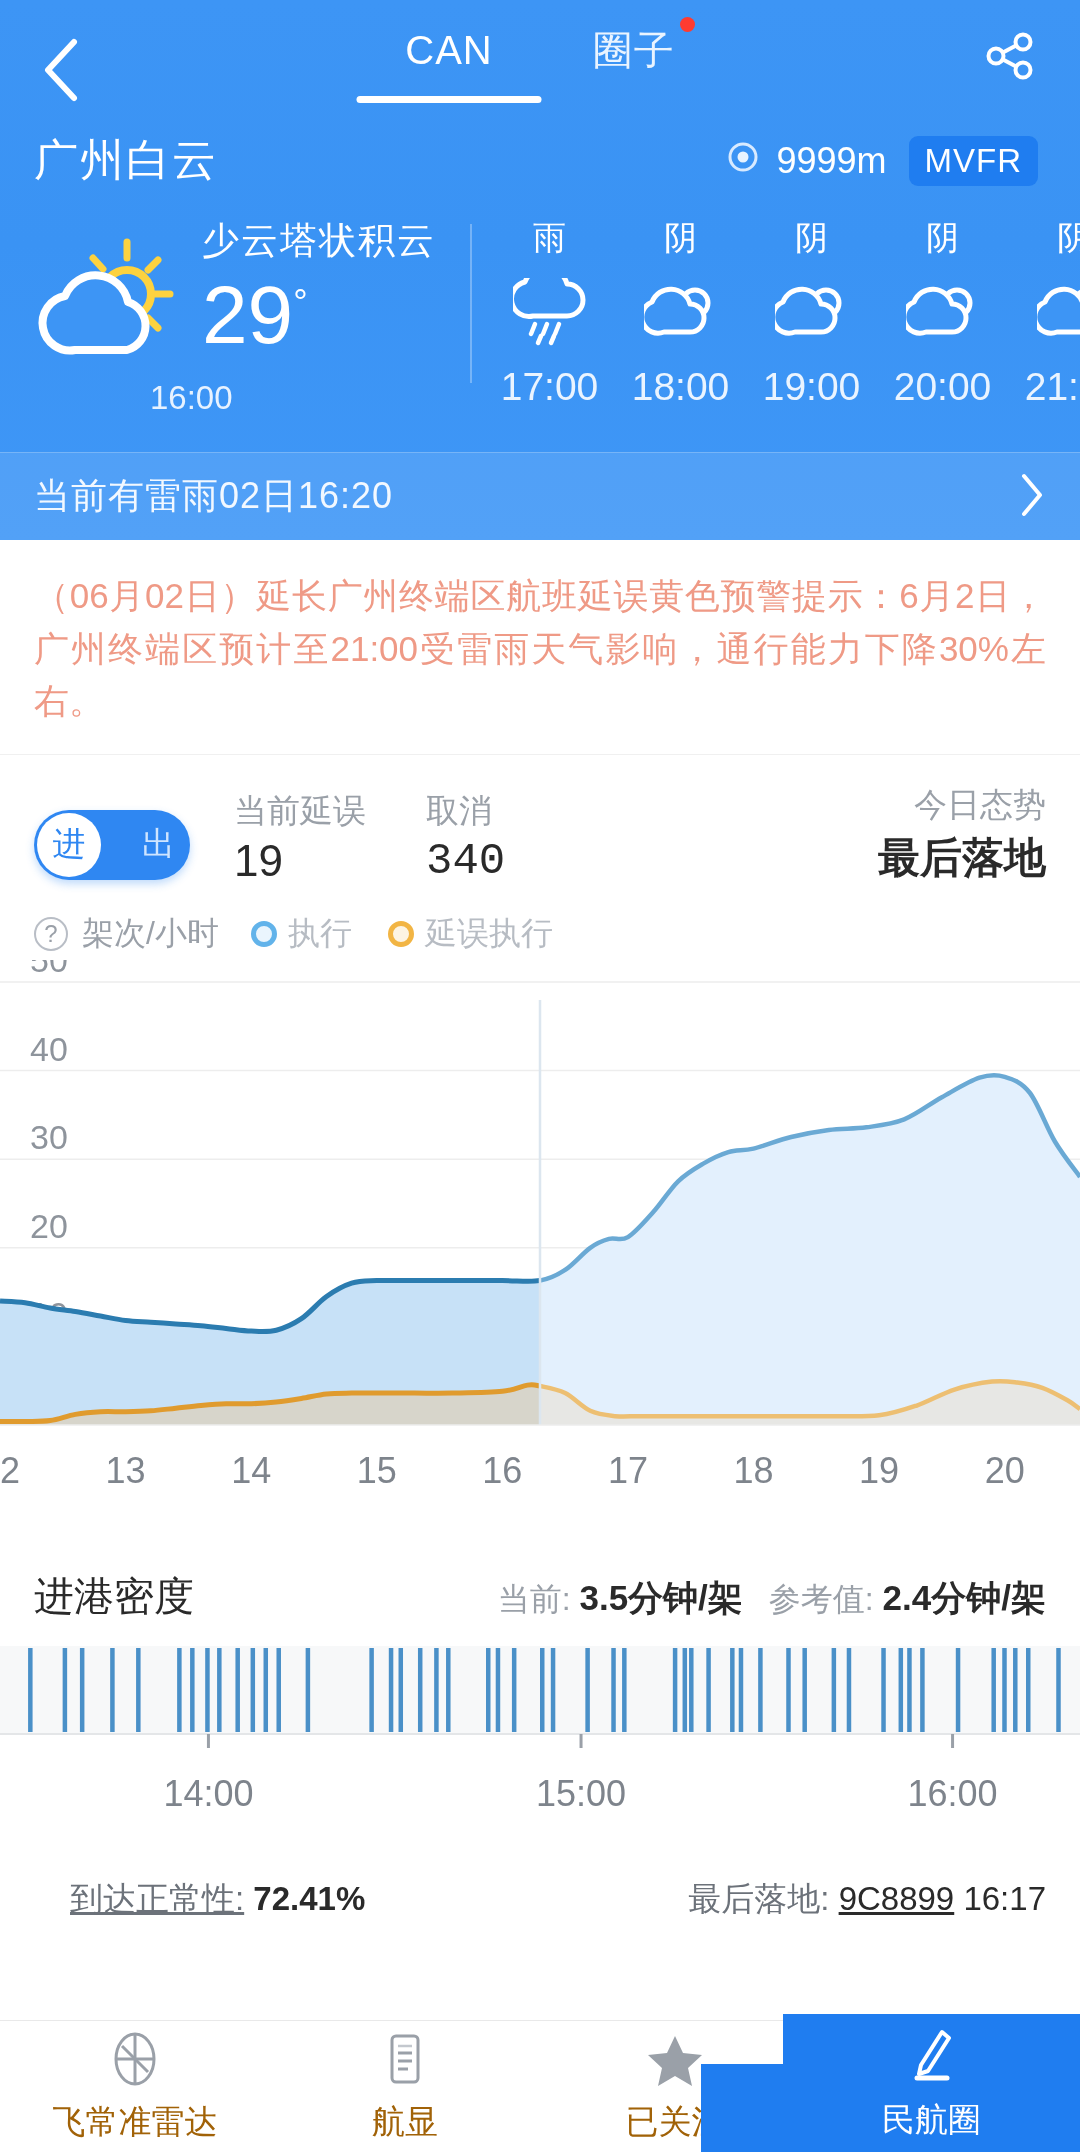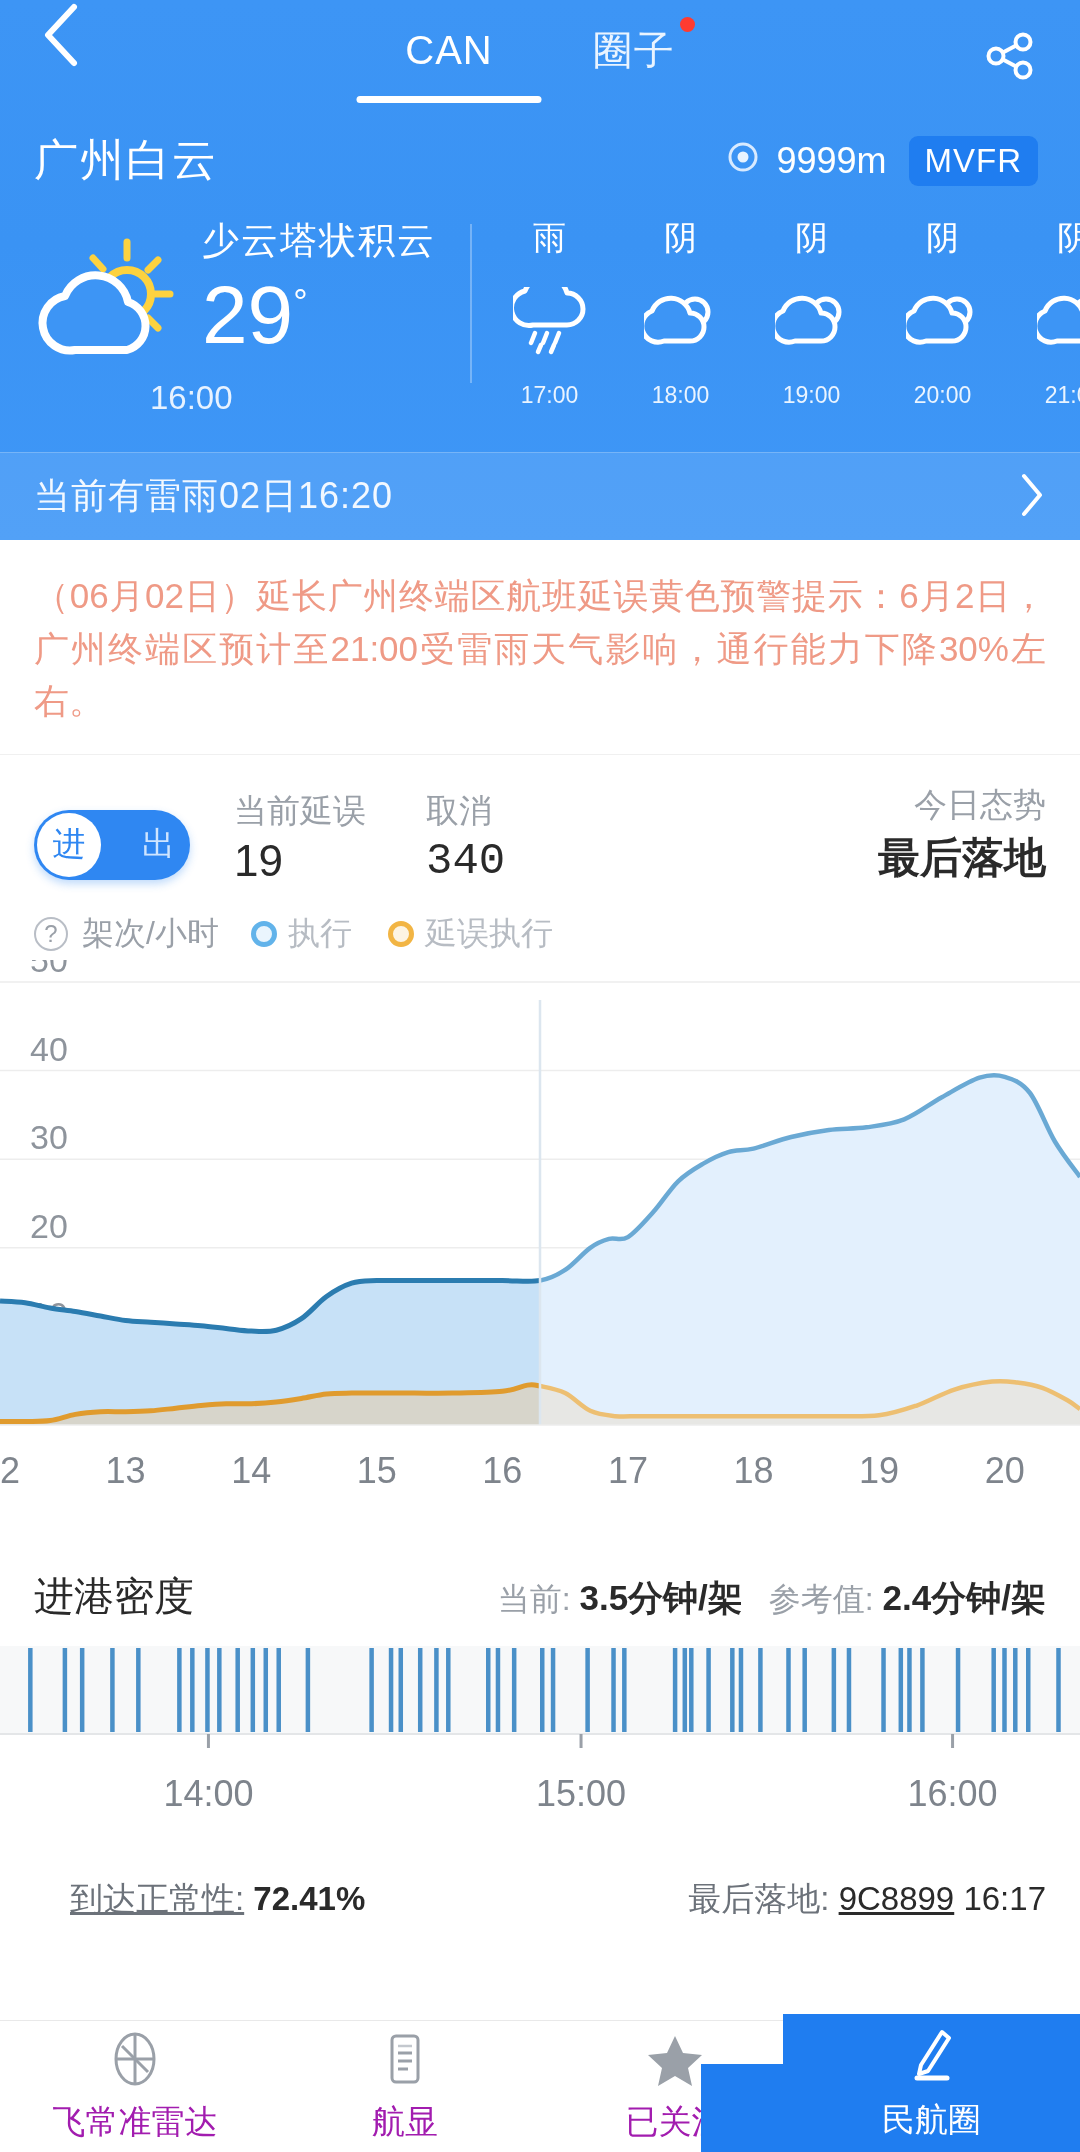--- a/index.html
+++ b/index.html
@@ -13,21 +13,21 @@
   #app { width:1080px; height:2152px; position:relative; display:flex; flex-direction:column; }
 
   
   .header {
     background: linear-gradient(180deg,#3d95f5 0%, #3a93f4 45%, #3f97f7 100%);
     position:relative;
     flex:0 0 auto;
     padding-bottom:0;
   }
   .navbar {
-    height:105px; display:flex; align-items:flex-start; position:relative; padding:0 38px;
+    height:105px; display:flex; align-items:flex-end; position:relative; padding:0 38px;
   }
   .back-arrow { width:60px; height:70px; display:flex; align-items:center; justify-content:flex-start; cursor:pointer;}
   .back-arrow svg { display:block; }
   .nav-center { position:absolute; left:0; right:0; top:0; height:105px; display:flex; align-items:center; justify-content:center; gap:100px; pointer-events:none;}
   .nav-tab { pointer-events:auto; position:relative; color:#eaf4ff; font-size:40px; letter-spacing:1px; padding-bottom:4px; }
   .nav-tab.active { color:#ffffff; font-weight:500; }
   .nav-tab.active:after{
     content:""; position:absolute; left:50%; transform:translateX(-50%); bottom:-26px;
     width:185px; height:7px; background:#ffffff; border-radius:4px;
   }
@@ -52,21 +52,21 @@
   .wx-now .txt { padding-left:12px; }
   .wx-desc { color:#ffffff; font-size:37px; letter-spacing:2px; }
   .wx-temp { color:#ffffff; font-size:82px; font-weight:300; line-height:1.05; margin-top:6px; }
   .wx-temp sup { font-size:36px; vertical-align:super; }
   .wx-time { position:absolute; left:150px; bottom:-8px; color:#e7f2ff; font-size:33px; }
   .wx-sep { width:2px; background:rgba(255,255,255,.30); margin:8px 0 26px 0; }
   .wx-forecast { flex:1; display:flex; overflow:hidden; padding-left:12px;}
   .fc-item { width:131px; flex:0 0 131px; display:flex; flex-direction:column; align-items:center; justify-content:space-between;}
   .fc-label { color:#ffffff; font-size:33px; }
   .fc-icon { width:74px; height:70px; }
-  .fc-time { color:#eaf4ff; font-size:23px; }
+  .fc-time { color:#eaf4ff; font-size:39px; }
 
   .alert-strip {
     height:88px; display:flex; align-items:center; padding:0 34px;
     background:rgba(255,255,255,.10); border-top:1px solid rgba(255,255,255,.22);gap:39px;
   }
   .alert-strip .txt { color:#f2f8ff; font-size:36px; letter-spacing:1px;}
   .alert-strip .chev { margin-left:auto; }
 
   
   .warn {
@@ -132,21 +132,21 @@
   .fs-left .v { color:#2a2a2a; font-weight:600; }
   .fs-right .v { color:#2a2a2a; }
 
   
   .bottomnav {
     position:absolute; left:0; bottom:0; width:1080px; height:132px;
     background:#ffffff; border-top:1px solid #e9e9e9; display:flex;
   }
   .nav-item { flex:1; display:flex; flex-direction:column; align-items:center; justify-content:center; gap:10px; }
   .nav-item .ico { height:62px; display:flex; align-items:center; justify-content:center;}
-  .nav-item .lbl { font-size:33px; color:#a21caf; }
+  .nav-item .lbl { font-size:33px; color:#a16207; }
   .nav-overlay {
     position:absolute; right:0; bottom:0; width:297px; height:138px;
     background:#1f7df0; display:flex; flex-direction:column; align-items:center; justify-content:center; gap:8px;
   }
   .nav-overlay .lbl { color:#ffffff; font-size:33px; }
   .nav-overlay2 {
     position:absolute; right:297px; bottom:0; width:82px; height:88px; background:#1f7df0;
   }
 </style>
 </head>

